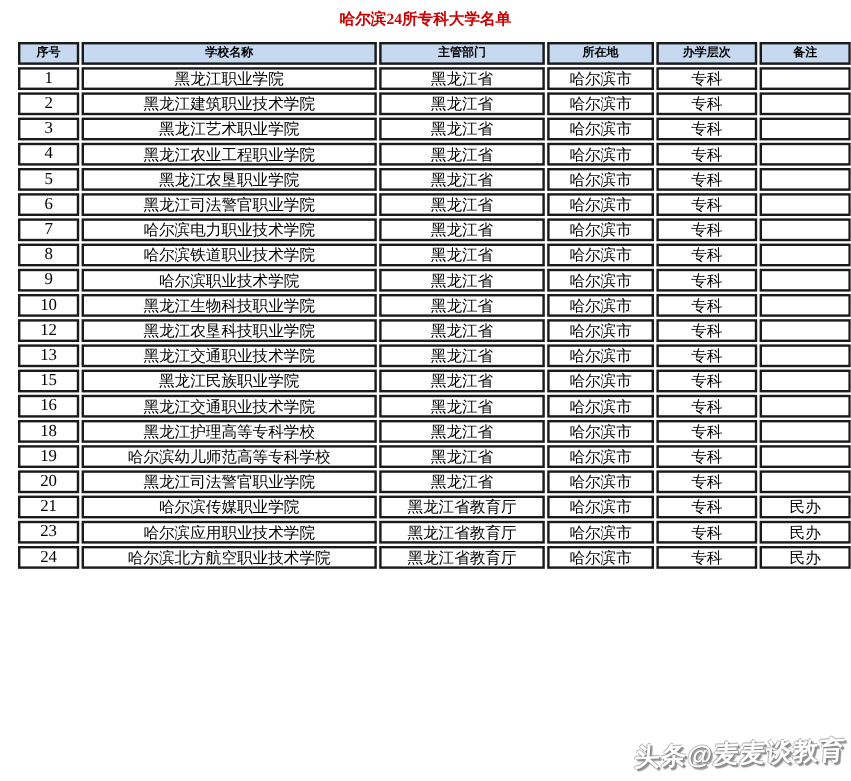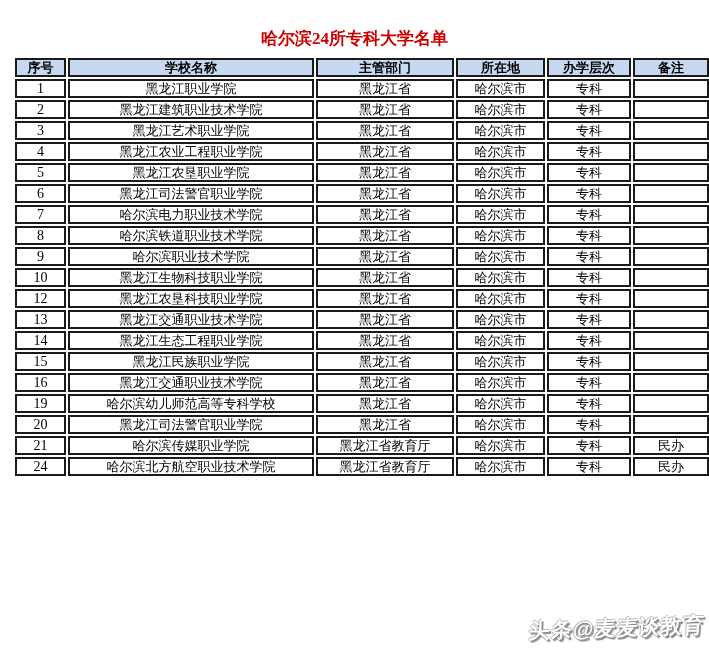--- a/index.html
+++ b/index.html
@@ -18,23 +18,23 @@
     font-family: "Liberation Serif", "DejaVu Serif", serif;
     color: #000000;
     overflow: hidden;
   }
   .page {
     position: relative;
     width: 709px;
     height: 651px;
   }
   .title {
-    padding-top: 29px;
+    padding-top: 6px;
     text-align: center;
-    font-size: 17px;
+    font-size: 13px;
     line-height: 20px;
     font-weight: bold;
     color: var(--title-color);
     letter-spacing: 0px;
   }
   table.roster {
     margin: 7px 0 0 13px;
     width: 684px;
     table-layout: fixed;
     border-collapse: separate;
@@ -48,21 +48,21 @@
     height: 19px;
     font-size: 13px;
     line-height: 15px;
     overflow: hidden;
     white-space: nowrap;
     background: #ffffff;
   }
   th {
     background: var(--header-bg);
     font-weight: bold;
-    font-size: 13px;
+    font-size: 10px;
   }
   td.col-no { font-size: 14px; }
   .watermark {
     position: absolute;
     right: 5px;
     bottom: 9px;
     font-family: "Liberation Sans", "DejaVu Sans", sans-serif;
     font-size: 21px;
     font-weight: bold;
     color: var(--wm-color);
@@ -193,38 +193,38 @@
         </tr>
         <tr>
           <td class="col-no">13</td>
           <td class="col-name">黑龙江交通职业技术学院</td>
           <td class="col-dept">黑龙江省</td>
           <td class="col-city">哈尔滨市</td>
           <td class="col-level">专科</td>
           <td class="col-note"></td>
         </tr>
         <tr>
-          <td class="col-no">14</td>
-          <td class="col-name">黑龙江生态工程职业学院</td>
-          <td class="col-dept">黑龙江省</td>
-          <td class="col-city">哈尔滨市</td>
-          <td class="col-level">专科</td>
-          <td class="col-note"></td>
-        </tr>
-        <tr>
           <td class="col-no">15</td>
           <td class="col-name">黑龙江民族职业学院</td>
           <td class="col-dept">黑龙江省</td>
           <td class="col-city">哈尔滨市</td>
           <td class="col-level">专科</td>
           <td class="col-note"></td>
         </tr>
         <tr>
           <td class="col-no">16</td>
           <td class="col-name">黑龙江交通职业技术学院</td>
+          <td class="col-dept">黑龙江省</td>
+          <td class="col-city">哈尔滨市</td>
+          <td class="col-level">专科</td>
+          <td class="col-note"></td>
+        </tr>
+        <tr>
+          <td class="col-no">18</td>
+          <td class="col-name">黑龙江护理高等专科学校</td>
           <td class="col-dept">黑龙江省</td>
           <td class="col-city">哈尔滨市</td>
           <td class="col-level">专科</td>
           <td class="col-note"></td>
         </tr>
         <tr>
           <td class="col-no">19</td>
           <td class="col-name">哈尔滨幼儿师范高等专科学校</td>
           <td class="col-dept">黑龙江省</td>
           <td class="col-city">哈尔滨市</td>
@@ -241,20 +241,28 @@
         </tr>
         <tr>
           <td class="col-no">21</td>
           <td class="col-name">哈尔滨传媒职业学院</td>
           <td class="col-dept">黑龙江省教育厅</td>
           <td class="col-city">哈尔滨市</td>
           <td class="col-level">专科</td>
           <td class="col-note">民办</td>
         </tr>
         <tr>
+          <td class="col-no">23</td>
+          <td class="col-name">哈尔滨应用职业技术学院</td>
+          <td class="col-dept">黑龙江省教育厅</td>
+          <td class="col-city">哈尔滨市</td>
+          <td class="col-level">专科</td>
+          <td class="col-note">民办</td>
+        </tr>
+        <tr>
           <td class="col-no">24</td>
           <td class="col-name">哈尔滨北方航空职业技术学院</td>
           <td class="col-dept">黑龙江省教育厅</td>
           <td class="col-city">哈尔滨市</td>
           <td class="col-level">专科</td>
           <td class="col-note">民办</td>
         </tr>
       </tbody>
   </table>
 

